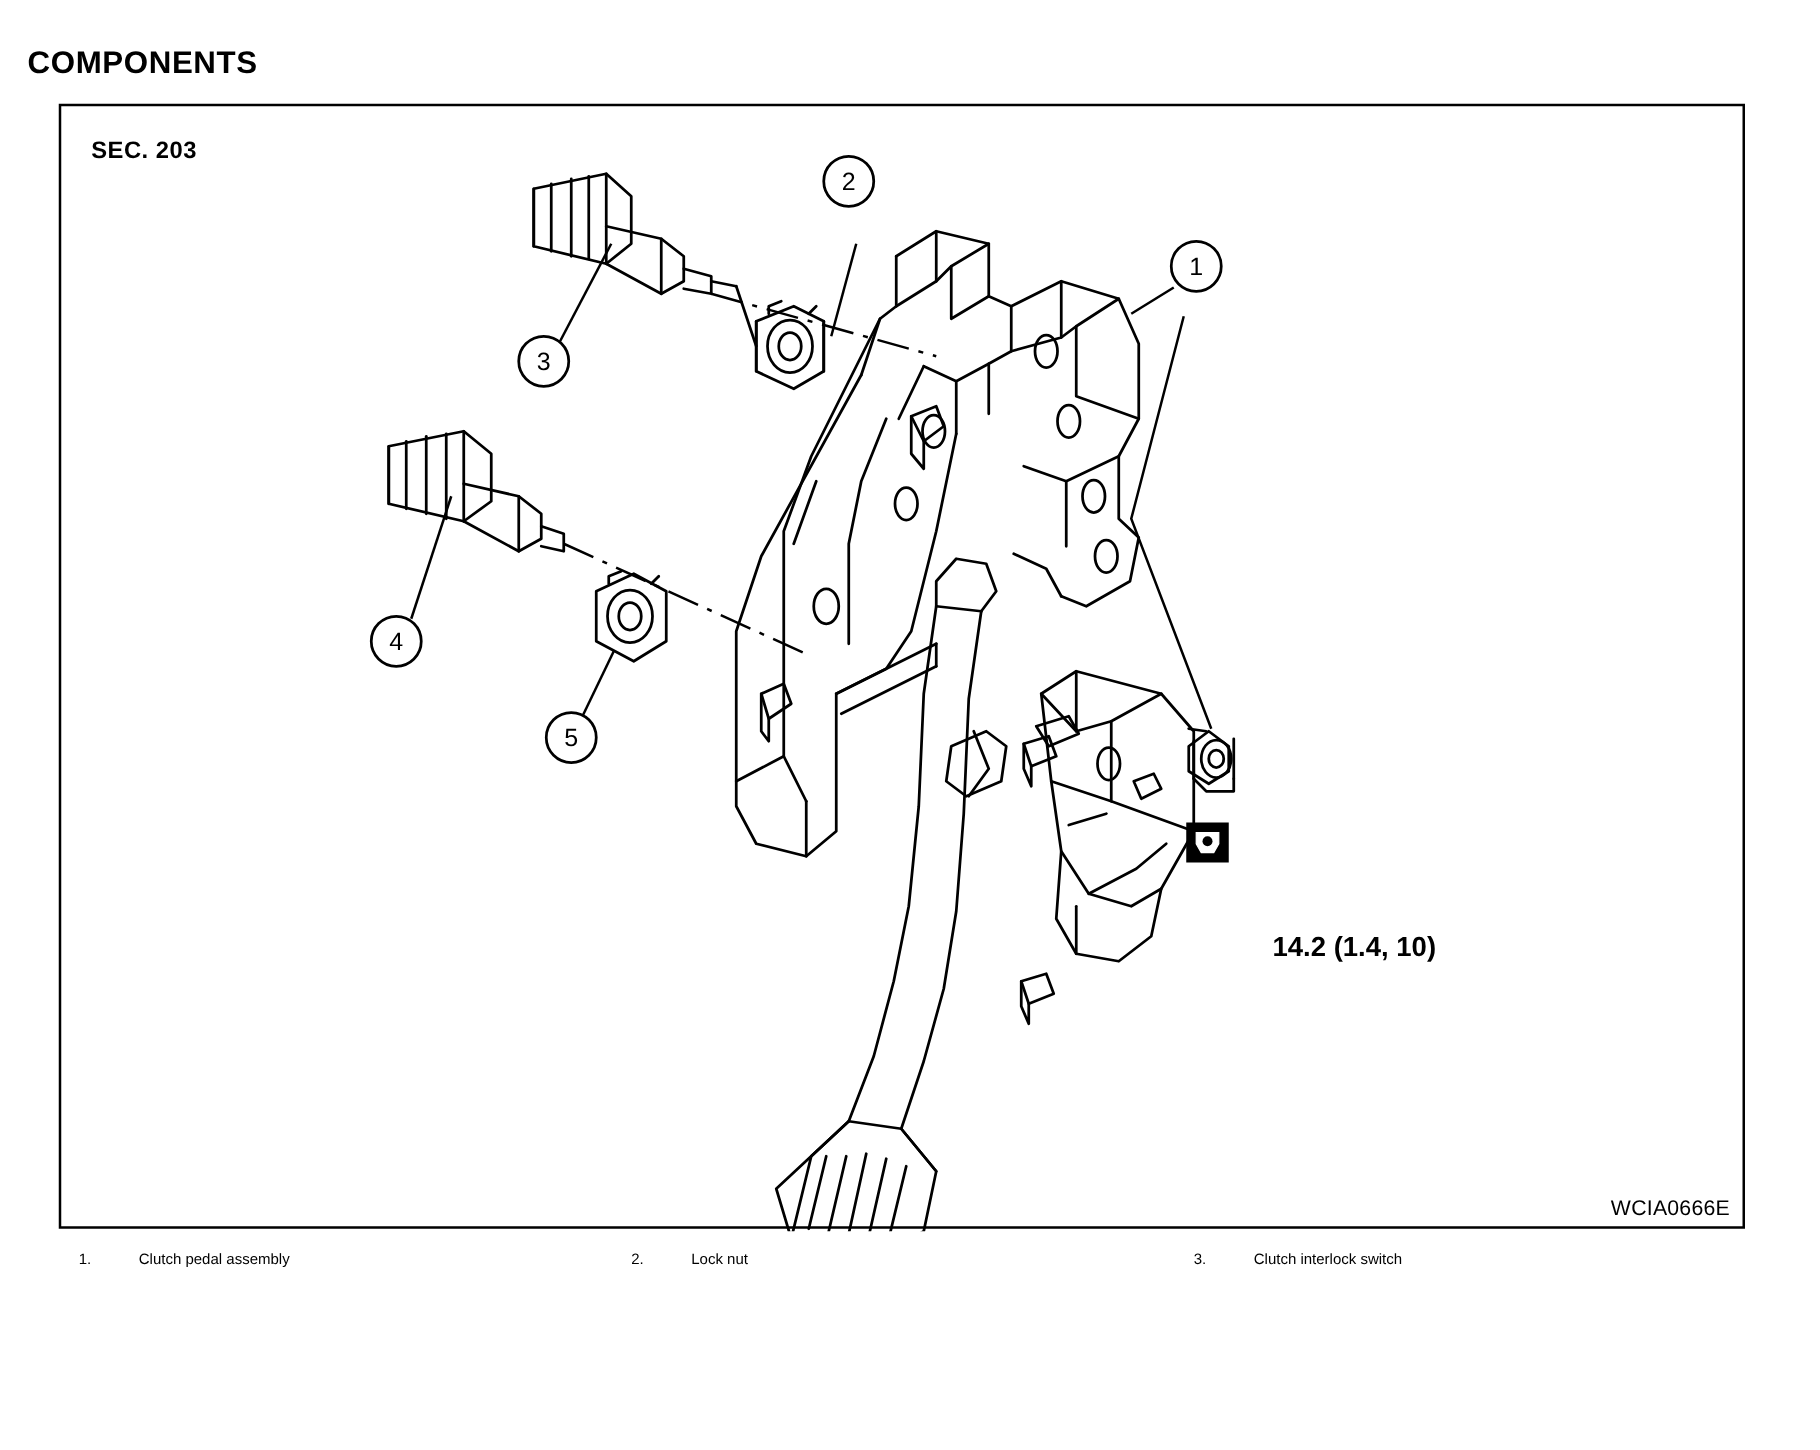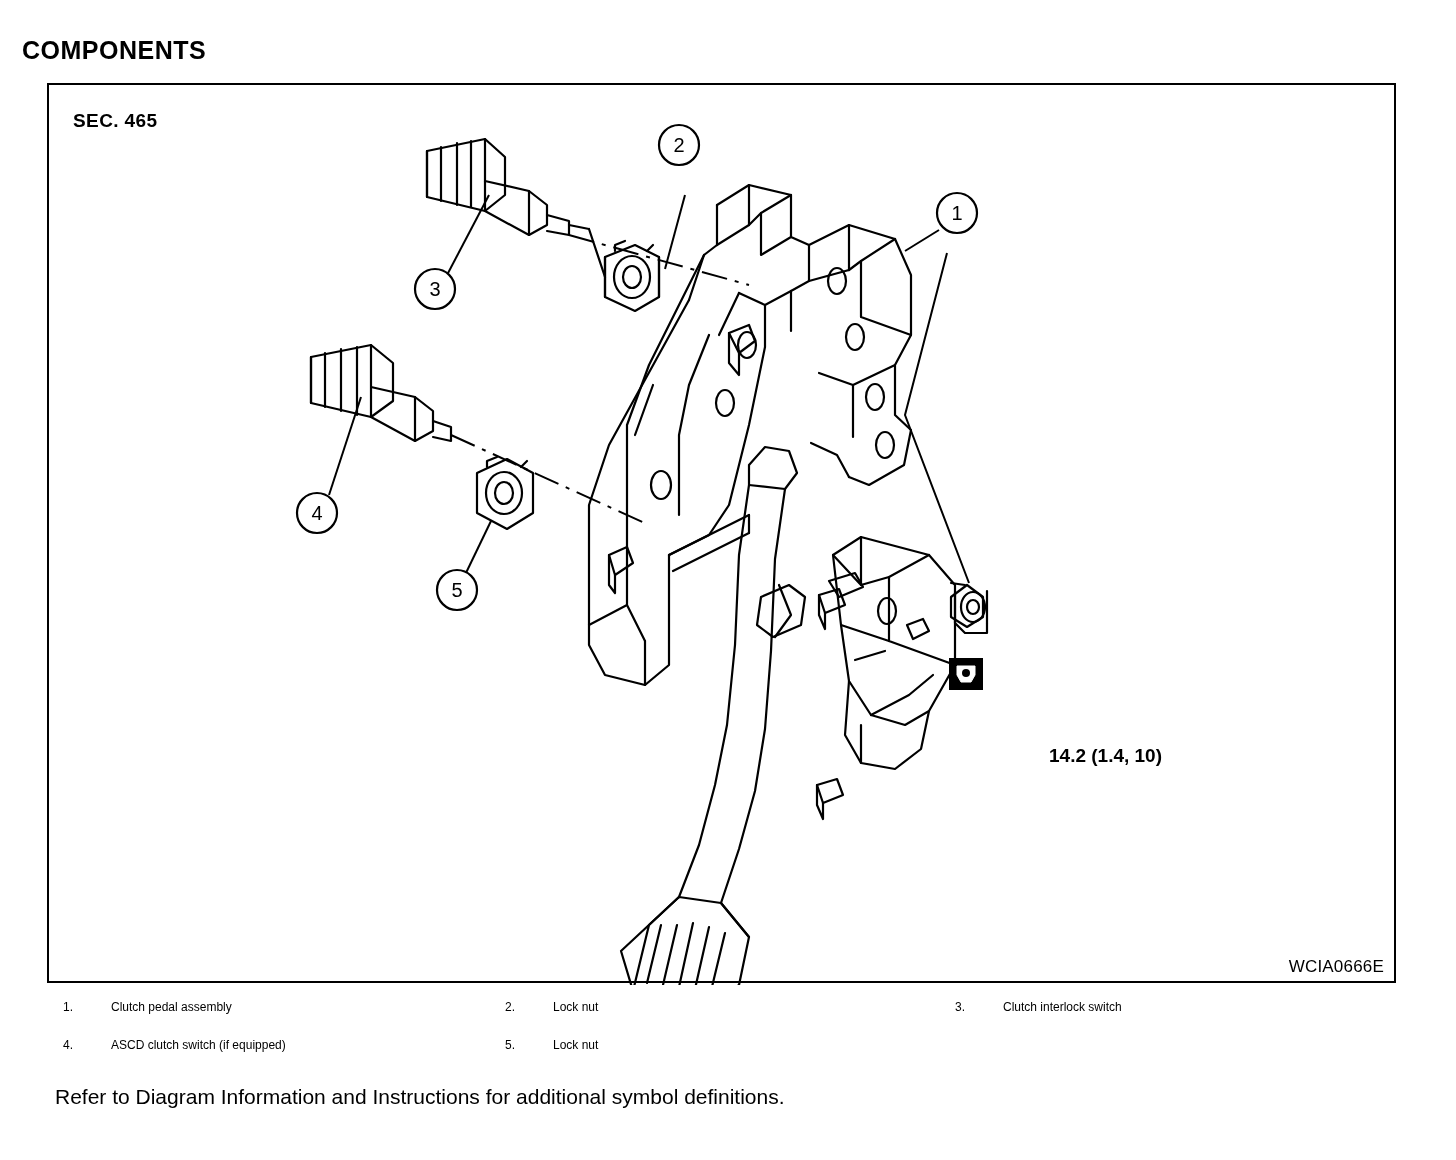--- a/index.html
+++ b/index.html
@@ -48,23 +48,23 @@
   }
   .fig-code {
     position: absolute;
     right: 10px;
     bottom: 4px;
     font-size: 17px;
     letter-spacing: 0.2px;
   }
   .torque-text {
     position: absolute;
-    left: 1000px;
+    left: 969px;
     top: 660px;
-    font-size: 19px;
+    font-size: 22px;
     font-weight: bold;
   }
   svg.art {
     position: absolute;
     left: 0; top: 0;
     width: 1349px;
     height: 900px;
   }
   .legend {
     position: absolute;
@@ -278,42 +278,33 @@
         <text x="408" y="512">5</text>
       </g>
 
       <g>
         <rect x="900" y="573" width="34" height="32" fill="#000"></rect>
         <path d="M908 581 L926 581 L926 590 L922 597 L912 597 L908 590 Z" fill="#fff" stroke="#fff" stroke-width="1"></path>
         <circle cx="917" cy="588" r="4" fill="#000"></circle>
       </g>
     </svg>
 
-    <div class="sec-label">SEC. 465</div>
+    <div class="sec-label">SEC. 203</div>
     <div class="torque-text">14.2 (1.4, 10)</div>
     <div class="fig-code">WCIA0666E</div>
   </div>
 
   <div class="legend">
     <div class="legend-row">
       <div class="legend-item col1">
         <span class="legend-num">1.</span><span>Clutch pedal assembly</span>
       </div>
       <div class="legend-item col2">
         <span class="legend-num">2.</span><span>Lock nut</span>
       </div>
       <div class="legend-item col3">
         <span class="legend-num">3.</span><span>Clutch interlock switch</span>
       </div>
     </div>
-    <div class="legend-row">
-      <div class="legend-item col1">
-        <span class="legend-num">4.</span><span>ASCD clutch switch (if equipped)</span>
-      </div>
-      <div class="legend-item col2">
-        <span class="legend-num">5.</span><span>Lock nut</span>
-      </div>
-    </div>
   </div>
 
-  <div class="footer-note">Refer to Diagram Information and Instructions for additional symbol definitions.</div>
 
 </div>
 
 </body></html>

